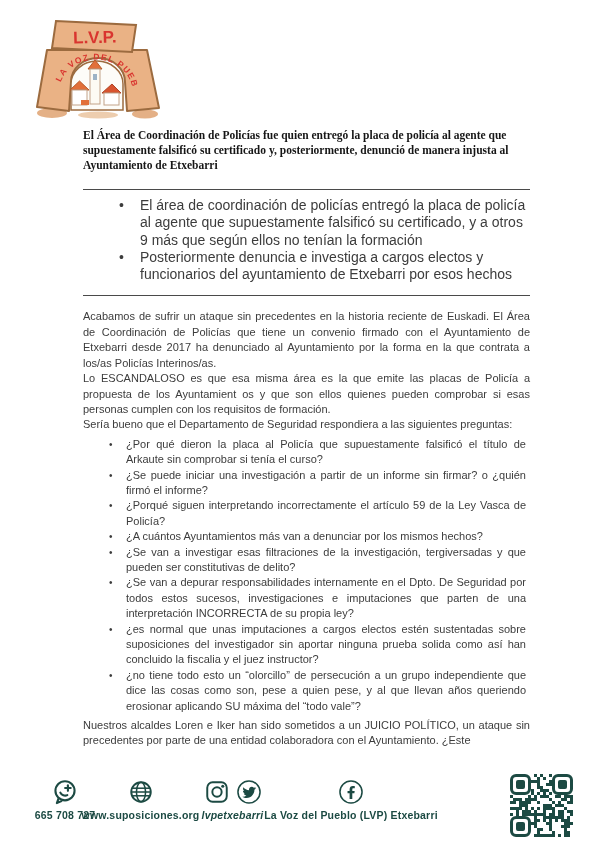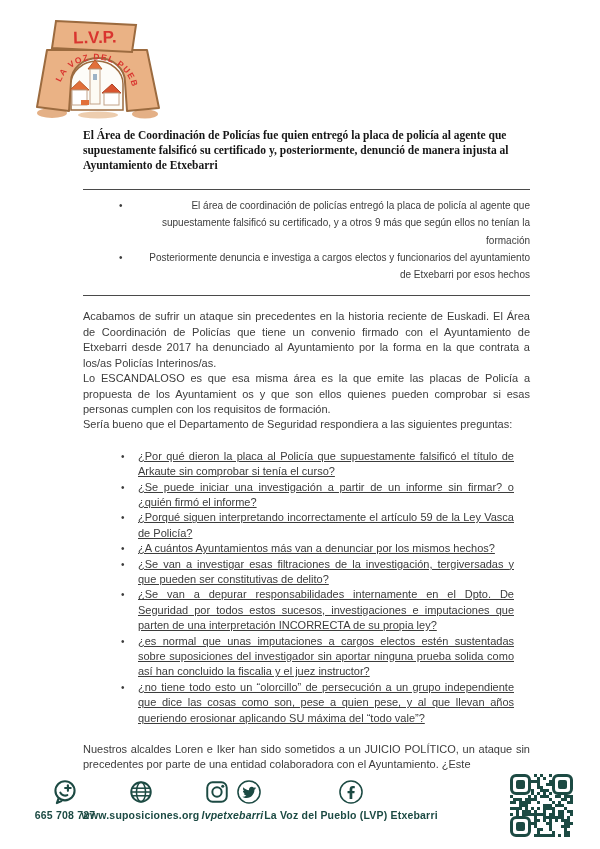--- a/index.html
+++ b/index.html
@@ -20,27 +20,27 @@
     font-size:11.5px;line-height:15px;font-weight:bold;color:#161616;
     margin:0 0 16px 0;text-align:left;font-family:Liberation Serif, serif;
   }
   .summary-box{
     border-top:1px solid #4a4a4a;border-bottom:1px solid #4a4a4a;
     padding:7px 0 12px 0;margin:0 0 13px 0;
   }
   .summary-box ul{margin:0;padding:0;list-style:none;}
   .summary-box li{
     position:relative;margin-left:36px;padding-left:21px;
-    font-size:10px;line-height:17.3px;color:#3c3c3c;text-align:right;
+    font-size:14px;line-height:17.3px;color:#3c3c3c;text-align:left;
   }
   .summary-box li::before{content:"•";position:absolute;left:0;top:0;}
   .body-text p{
     margin:0;font-size:11px;line-height:15.4px;color:#3c3c3c;text-align:justify;
   }
-  .questions{margin:16px;padding:0;list-style:none;text-decoration:underline;}
+  .questions{margin:4px;padding:0;list-style:none;}
   .questions li{
     position:relative;margin-left:22px;padding-left:17px;
     font-size:11px;line-height:15.4px;color:#3c3c3c;text-align:justify;
   }
   .questions li::before{content:"•";position:absolute;left:0;top:0;font-size:10px;}
   
   .footer{position:absolute;left:0;top:768px;width:520px;height:81px;}
   .f-item{position:absolute;text-align:center;}
   .f-item .icons{display:flex;justify-content:center;gap:6px;align-items:center;height:32px;}
   .f-label{

